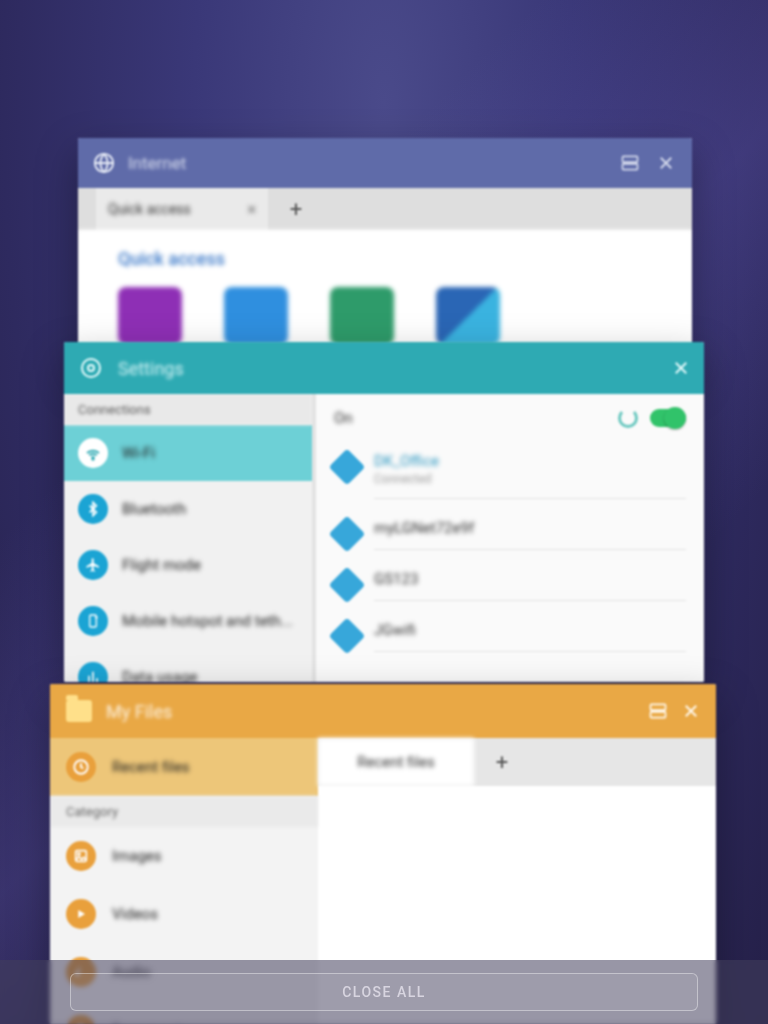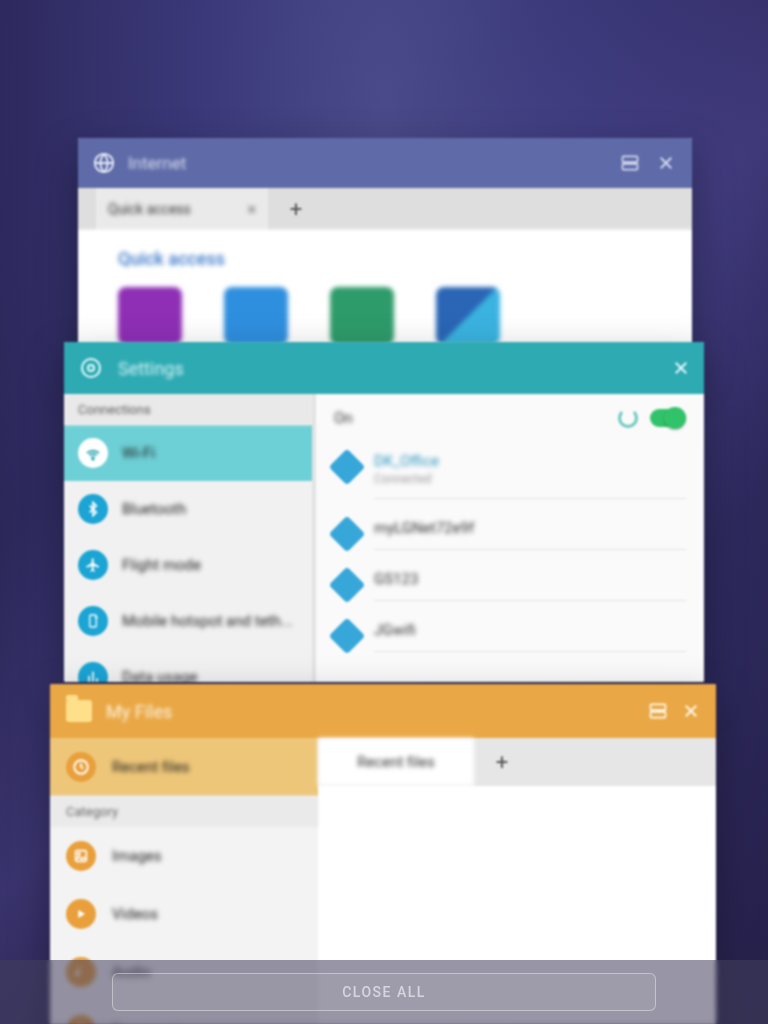--- a/index.html
+++ b/index.html
@@ -103,21 +103,21 @@
   .files .main .tab{width:156px;background:#fff;display:flex;align-items:center;justify-content:center;font-size:15px;color:#333;filter:blur(2px);}
   .files .main .newtab{width:56px;display:flex;align-items:center;justify-content:center;font-size:22px;color:#555;}
 
   
   .bottombar{
     position:absolute;left:0;right:0;bottom:0;height:64px;
     background:rgba(68, 63, 92, 0.55);backdrop-filter:blur(2px);
     display:flex;align-items:center;justify-content:center;
   }
   .closeall{
-    width:544px;height:38px;border:1.5px solid rgba(255,255,255,.4);border-radius:6px;
+    width:628px;height:38px;border:1.5px solid rgba(255,255,255,.4);border-radius:6px;
     background:rgba(255,255,255,.05);
     display:flex;align-items:center;justify-content:center;
     color:#d8d5e0;font-size:14px;letter-spacing:1.5px;font-weight:500;
   }
 
   svg{display:block;}
 </style>
 </head>
 <body>
 

